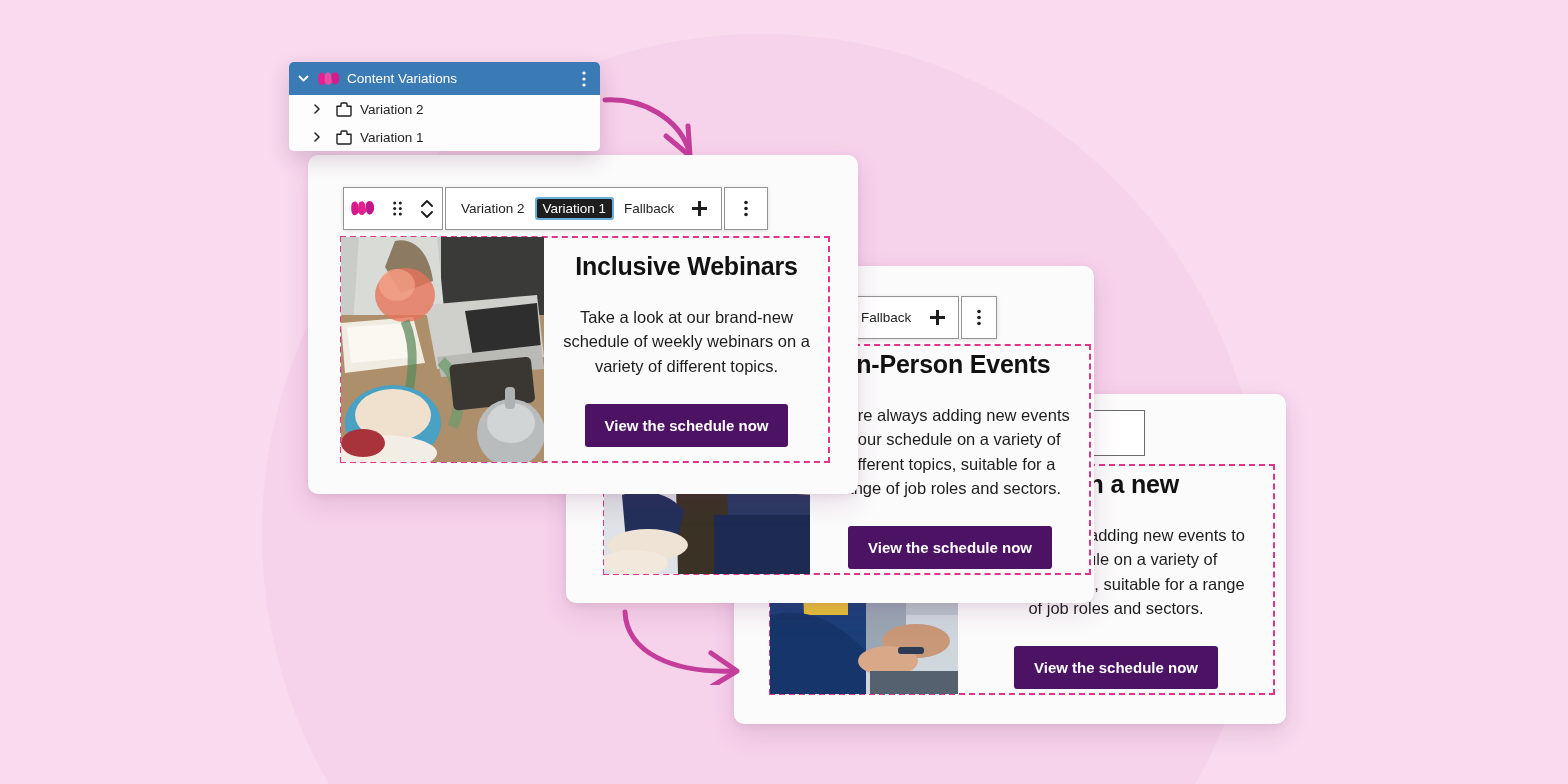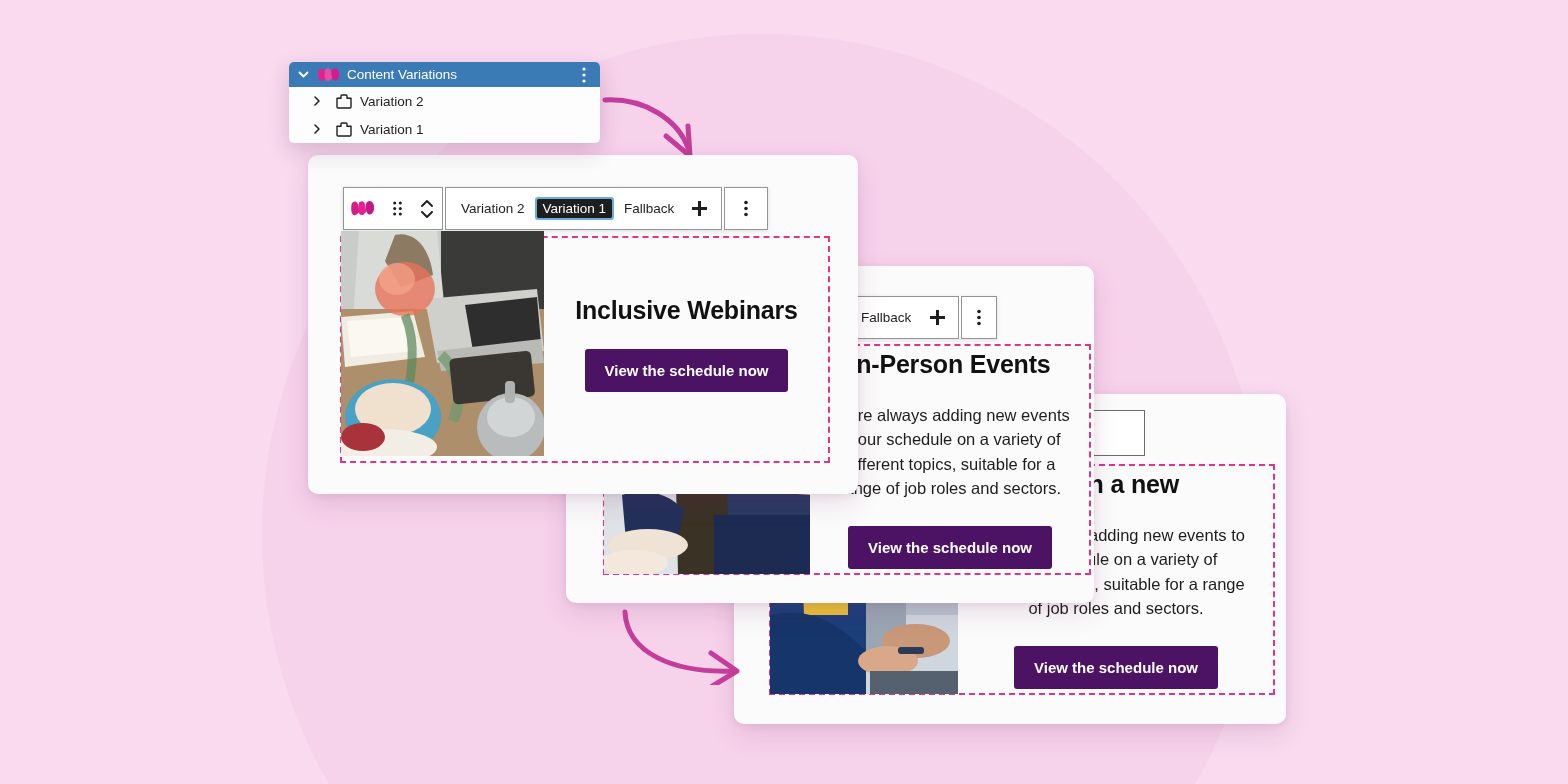--- a/index.html
+++ b/index.html
@@ -116,21 +116,21 @@
     position: absolute;
     left: 289px; top: 62px;
     width: 311px;
     background: #fdfdfd;
     border-radius: 5px;
     box-shadow: 0 8px 22px rgba(80,30,70,.20);
     overflow: hidden;
   }
   #panel-header {
     display: flex; align-items: center;
-    height: 25px;
+    height: 33px;
     background: #3a7bb5;
     color: #fff;
     padding: 0 10px 0 5px;
     font-size: 13.5px;
   }
   #panel-header .ph-title { flex: 1; margin-left: 7px; font-size: 13.5px; }
   .panel-row {
     display: flex; align-items: center;
     height: 28px;
     padding-left: 22px; padding-right: 12px;
@@ -285,21 +285,21 @@
             <circle cx="2" cy="2.5" r="1.8" fill="#1e1e1e"></circle>
             <circle cx="2" cy="8.5" r="1.8" fill="#1e1e1e"></circle>
             <circle cx="2" cy="14.5" r="1.8" fill="#1e1e1e"></circle>
           </svg>
         </span>
       </div>
     </div>
 
     <div class="sel-outline" style="left:32px;top:81px;width:490px;height:227px;"></div>
 
-    <div class="content-row" style="left:33px;top:76px;width:488px;height:225px;">
+    <div class="content-row" style="left:33px;top:82px;width:488px;height:225px;">
       <div class="thumb" style="width:203px;height:225px;">
         <svg width="203" height="225" viewBox="0 0 203 225" preserveAspectRatio="xMidYMid slice">
           <rect width="203" height="225" fill="#b79c7e"></rect>
           <rect x="0" y="0" width="203" height="78" fill="#c9cdc9"></rect>
           <rect x="100" y="0" width="103" height="78" fill="#3a3a38"></rect>
           <path d="M18,0 L96,0 L104,82 L12,88 Z" fill="#d9dbd7"></path>
           <path d="M54,4 C72,0 88,14 92,44 L60,56 L44,30 Z" fill="#8d7a63"></path>
           <rect x="0" y="78" width="203" height="147" fill="#ad8f6c"></rect>
           <path d="M84,68 L196,58 L203,120 L96,132 Z" fill="#cfd0cc"></path>
           <path d="M124,74 L196,66 L200,112 L132,120 Z" fill="#2e2e2e"></path>
@@ -315,20 +315,21 @@
           <ellipse cx="52" cy="178" rx="38" ry="26" fill="#efe1cd"></ellipse>
           <ellipse cx="40" cy="216" rx="56" ry="18" fill="#f3eee5"></ellipse>
           <ellipse cx="22" cy="206" rx="22" ry="14" fill="#a8333b"></ellipse>
           <ellipse cx="170" cy="196" rx="34" ry="34" fill="#b9bcbd"></ellipse>
           <ellipse cx="170" cy="186" rx="24" ry="20" fill="#d2d5d6"></ellipse>
           <rect x="164" y="150" width="10" height="22" rx="4" fill="#aeb2b3"></rect>
         </svg>
       </div>
       <div class="textcol">
         <div class="c-title">Inclusive Webinars</div>
+        <div class="c-body">Take a look at our brand-new schedule of weekly webinars on a variety of different topics.</div>
         <button class="c-btn">View the schedule now</button>
       </div>
     </div>
   </div>
 
   <div id="panel">
     <div id="panel-header">
       <span style="display:flex;align-items:center;padding:0 3px;">
         <svg width="13" height="13" viewBox="0 0 13 13">
           <path d="M2.5,4.5 L6.5,8.5 L10.5,4.5" stroke="#ffffff" stroke-width="1.8" fill="none" stroke-linecap="round" stroke-linejoin="round"></path>

